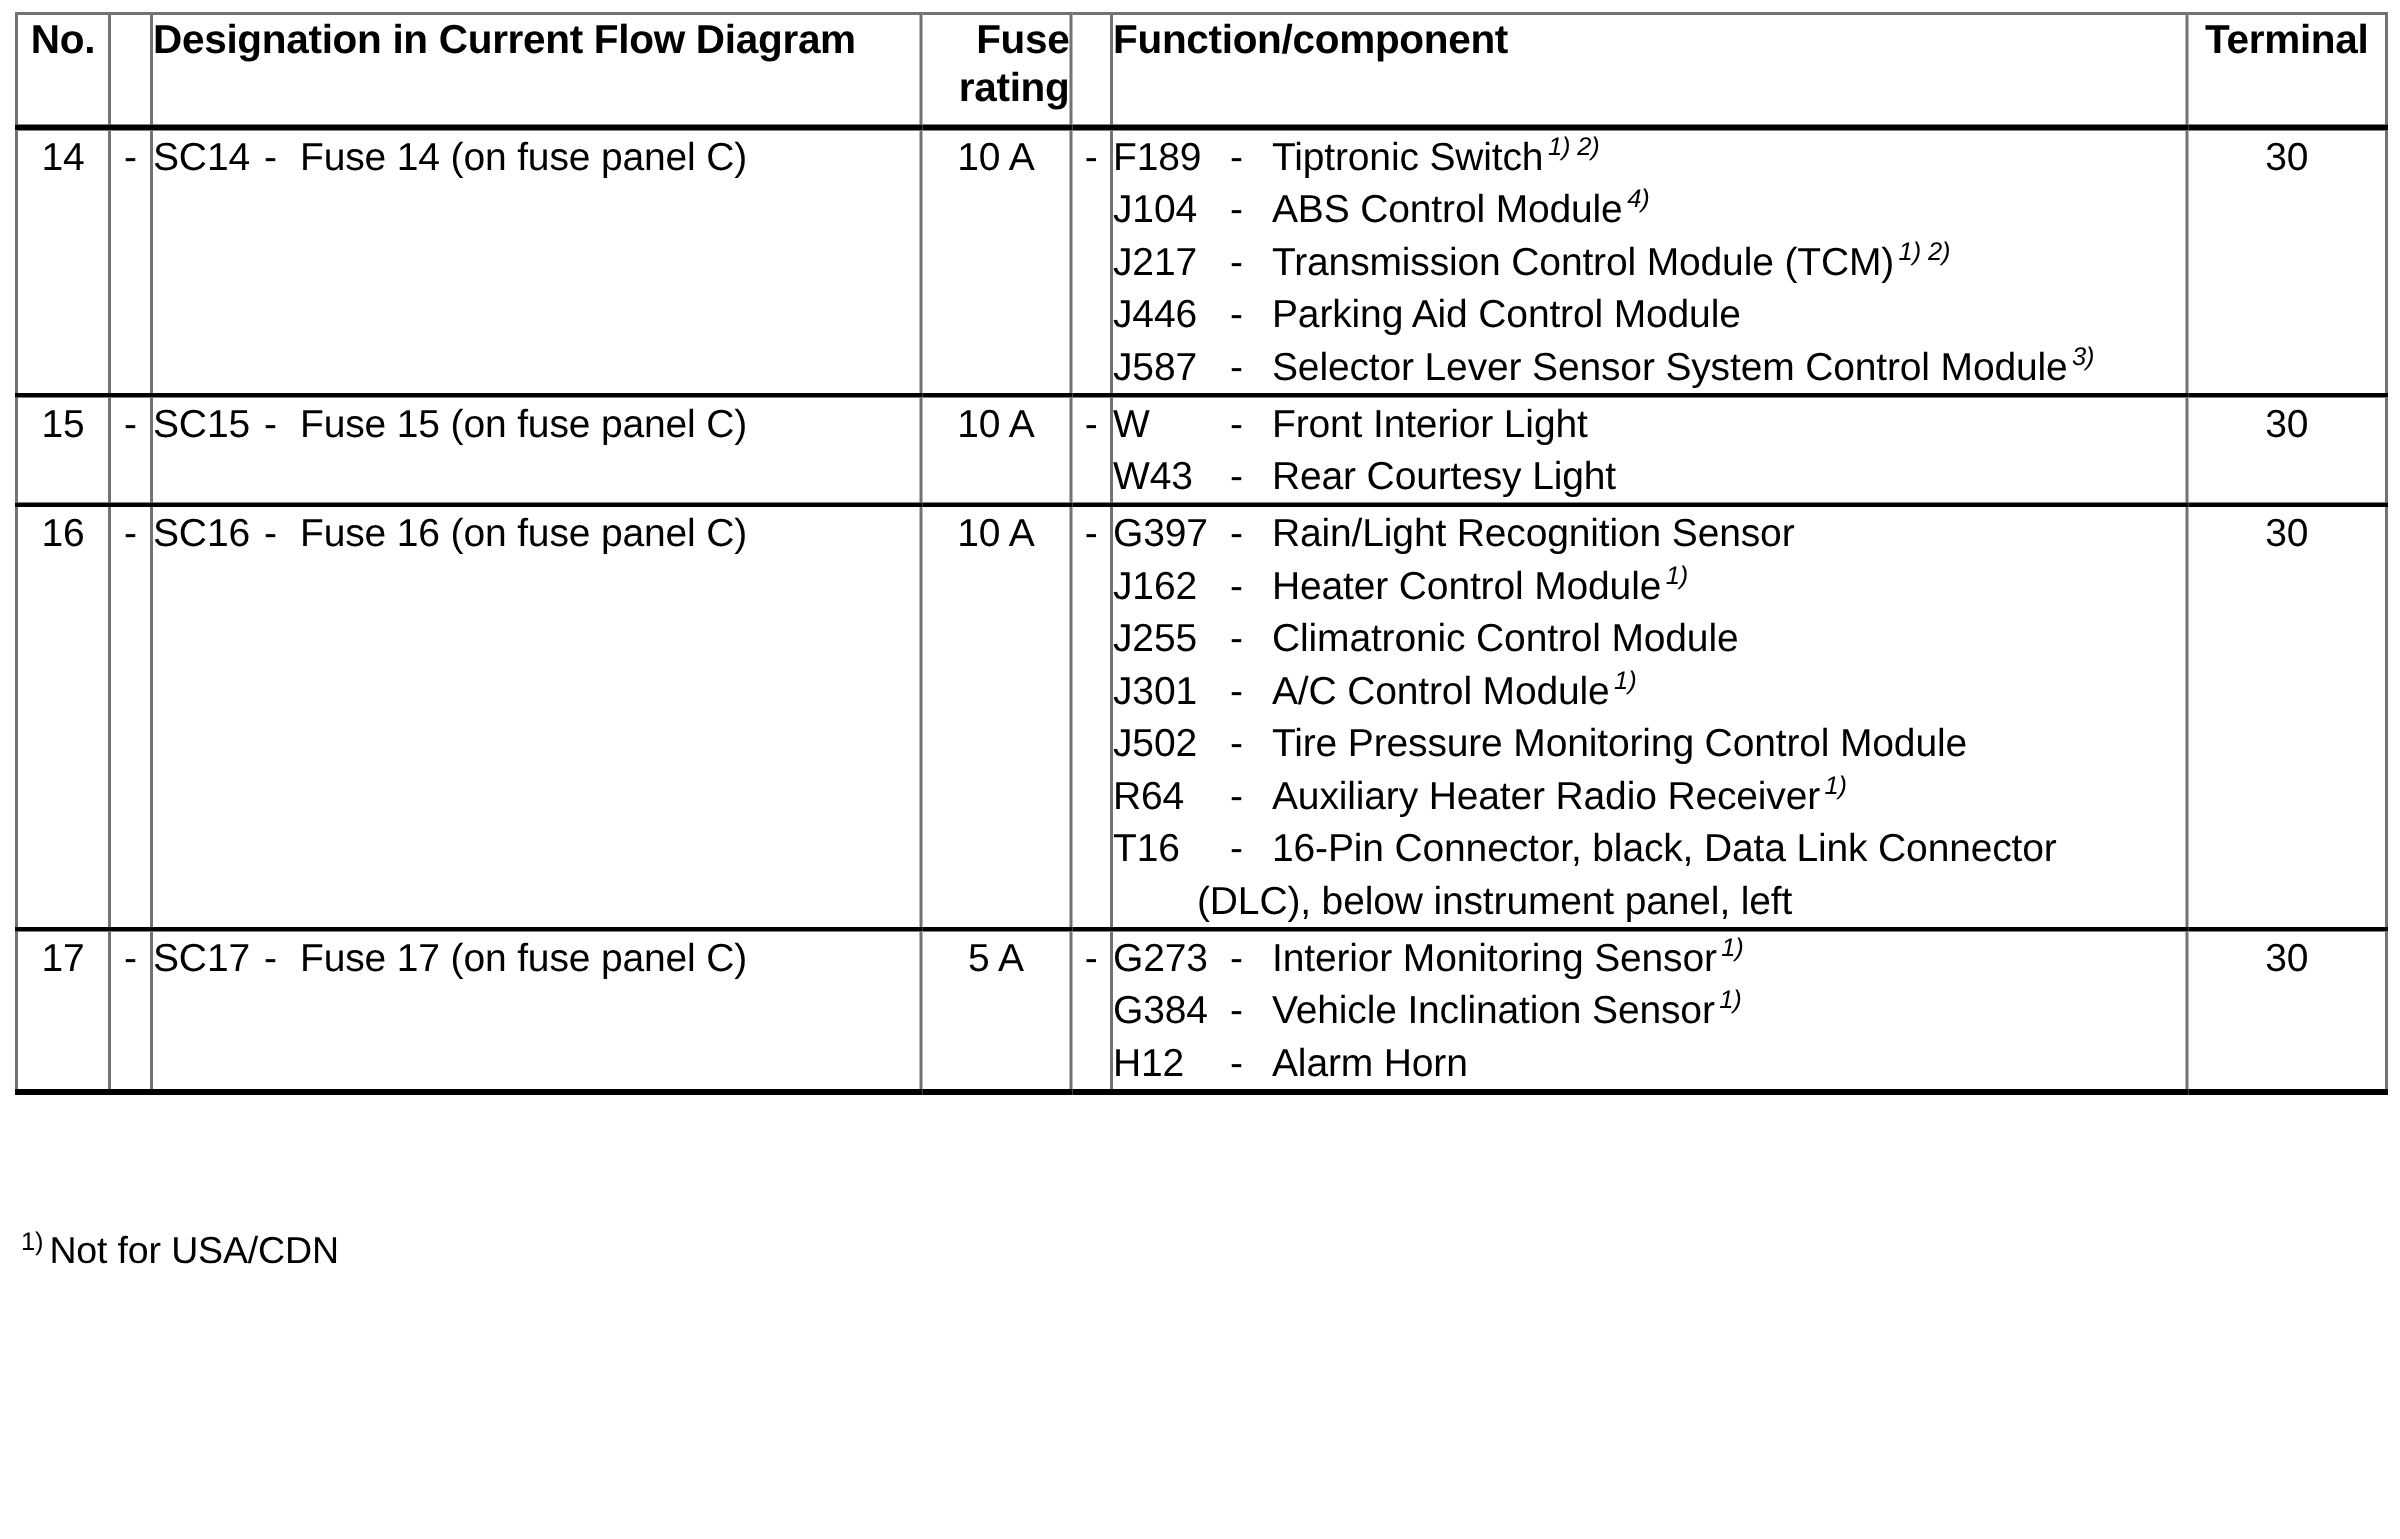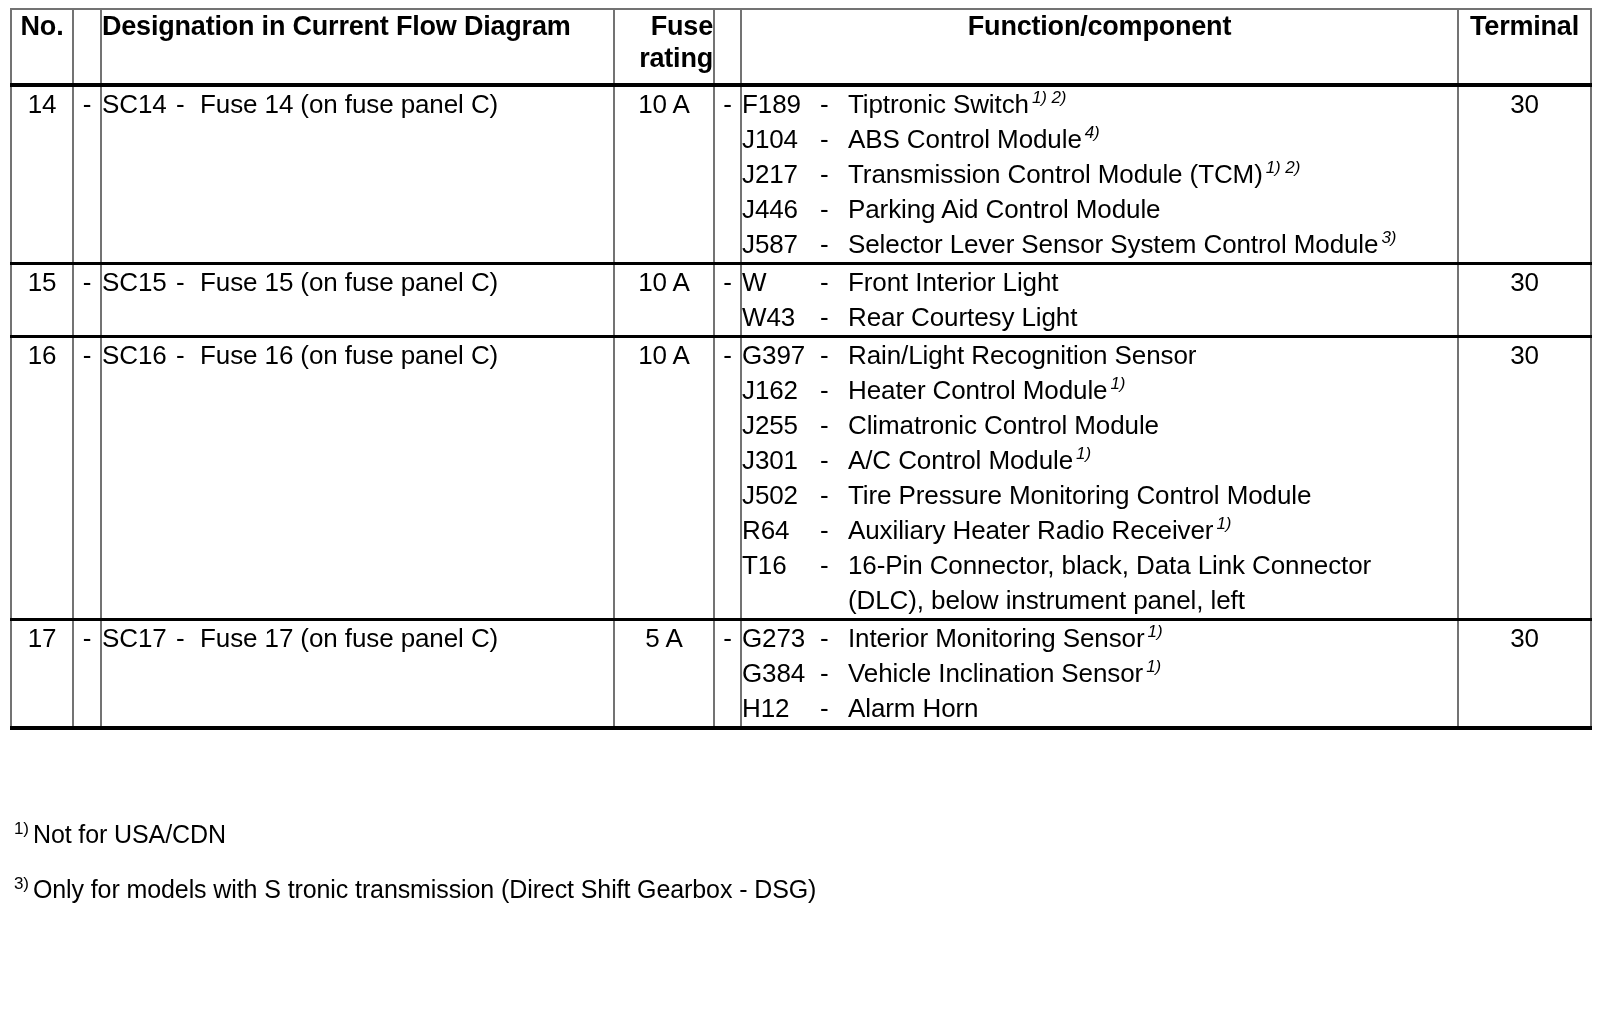--- a/index.html
+++ b/index.html
@@ -65,21 +65,21 @@
     line-height: 32px;
     letter-spacing: -0.2px;
     font-stretch: condensed;
     padding: 9px 10px 0 10px;
     height: 76px;
     box-sizing: border-box;
   }
   .hdr-no     { text-align: center; padding-left: 6px; padding-right: 6px; }
   .hdr-desig  { text-align: left; }
   .hdr-fuse   { text-align: right; padding-left: 4px; padding-right: 4px; }
-  .hdr-func   { text-align: center; }
+  .hdr-func   { text-align: left; }
   .hdr-term   { text-align: center; padding-left: 4px; padding-right: 4px; }
   .hdr-blank  { }
 
   
   .cell {
     font-size: 26px;
     line-height: 35px;
     font-stretch: condensed;
     letter-spacing: -0.1px;
     padding: 8px 8px 14px 8px;
@@ -123,21 +123,21 @@
     display: inline-block;
     width: 28px;
   }
   .func-text {
     display: inline;
   }
   .func-cont {
     display: block;
     white-space: nowrap;
     line-height: 35px;
-    padding-left: 106px;
+    padding-left: 56px;
   }
   sup.fn {
     font-size: 17px;
     vertical-align: super;
     line-height: 0;
     padding-left: 3px;
     font-style: italic;
   }
 
   
@@ -264,16 +264,15 @@
               <span class="func-row"><span class="func-code">H12</span><span class="func-dash">-</span><span class="func-text">Alarm Horn</span></span>
             </span>
           </td>
           <td class="cell cell-term">30</td>
         </tr>
       </tbody>
   </table>
 
   <div class="footnotes" id="footnotes-block">
       <div class="footnote"><span class="fn-marker">1)</span><span>Not for USA/CDN</span></div>
-      <div class="footnote"><span class="fn-marker">3)</span><span>Only for models with S tronic transmission (Direct Shift Gearbox - DSG)</span></div>
     </div>
 
 </div>
 
 </body></html>

